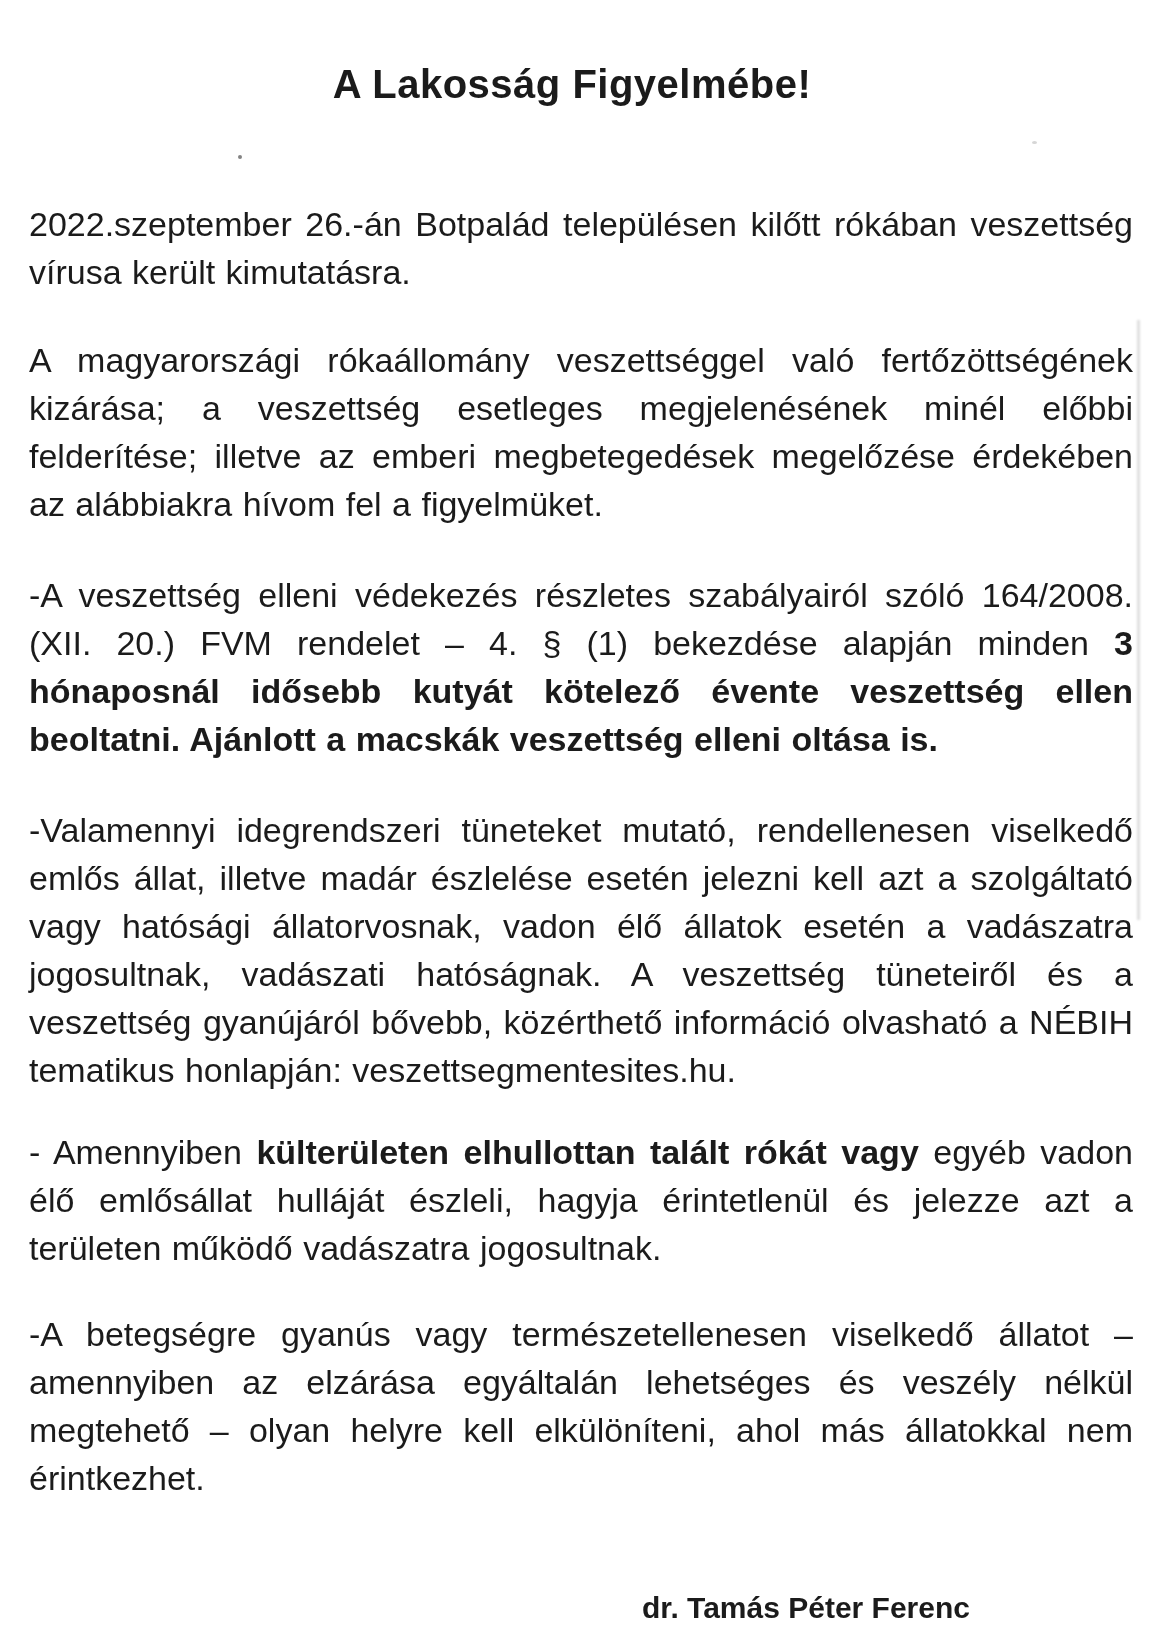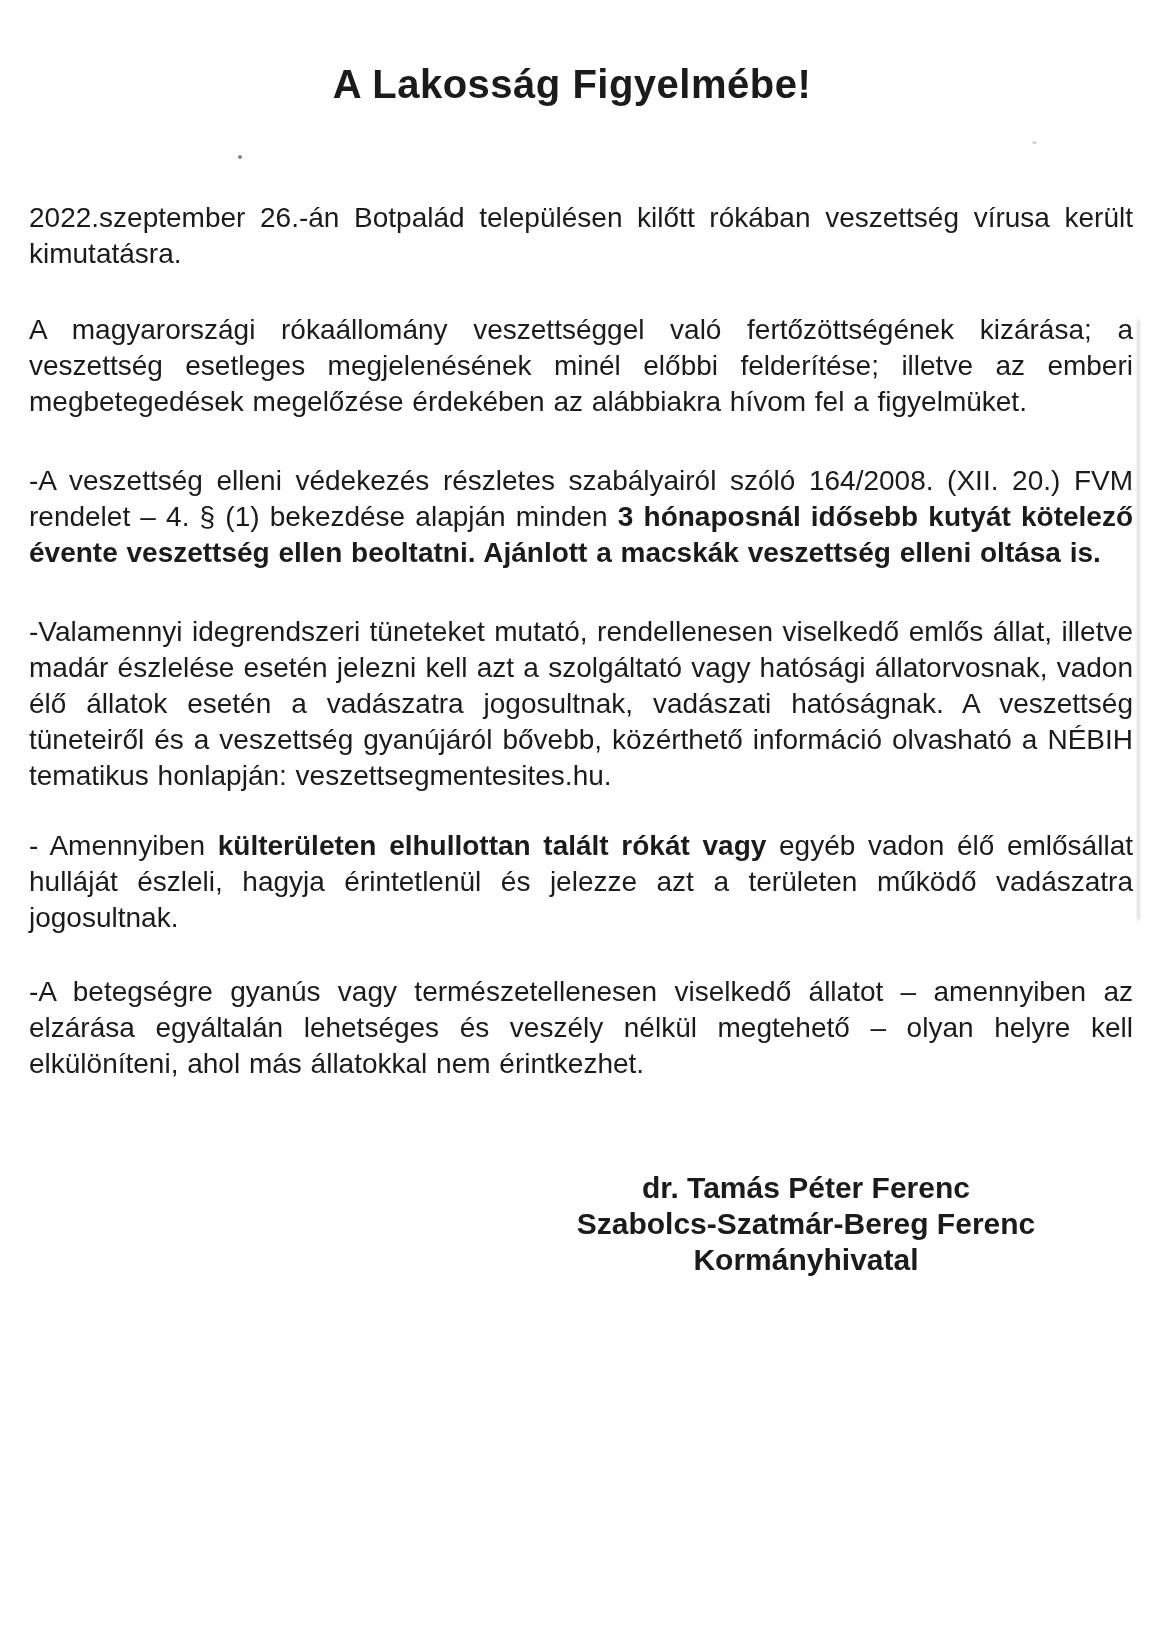--- a/index.html
+++ b/index.html
@@ -23,22 +23,22 @@
     margin: 0 0 92px 0;
     padding-right: 18px;
     font-size: 40px;
     line-height: 48px;
     font-weight: bold;
     text-align: center;
     letter-spacing: 0.5px;
   }
   .para {
     margin: 0;
-    font-size: 28px;
-    line-height: 36px;
+    font-size: 34px;
+    line-height: 48px;
     text-align: justify;
     text-justify: inter-word;
     word-spacing: 1px;
   }
   .para .b { font-weight: bold; }
   .p2 { margin-top: 40px; }
   .p3 { margin-top: 43px; }
   .p4 { margin-top: 43px; }
   .p5 { margin-top: 38px; }
   .p6 { margin-top: 34px; }

